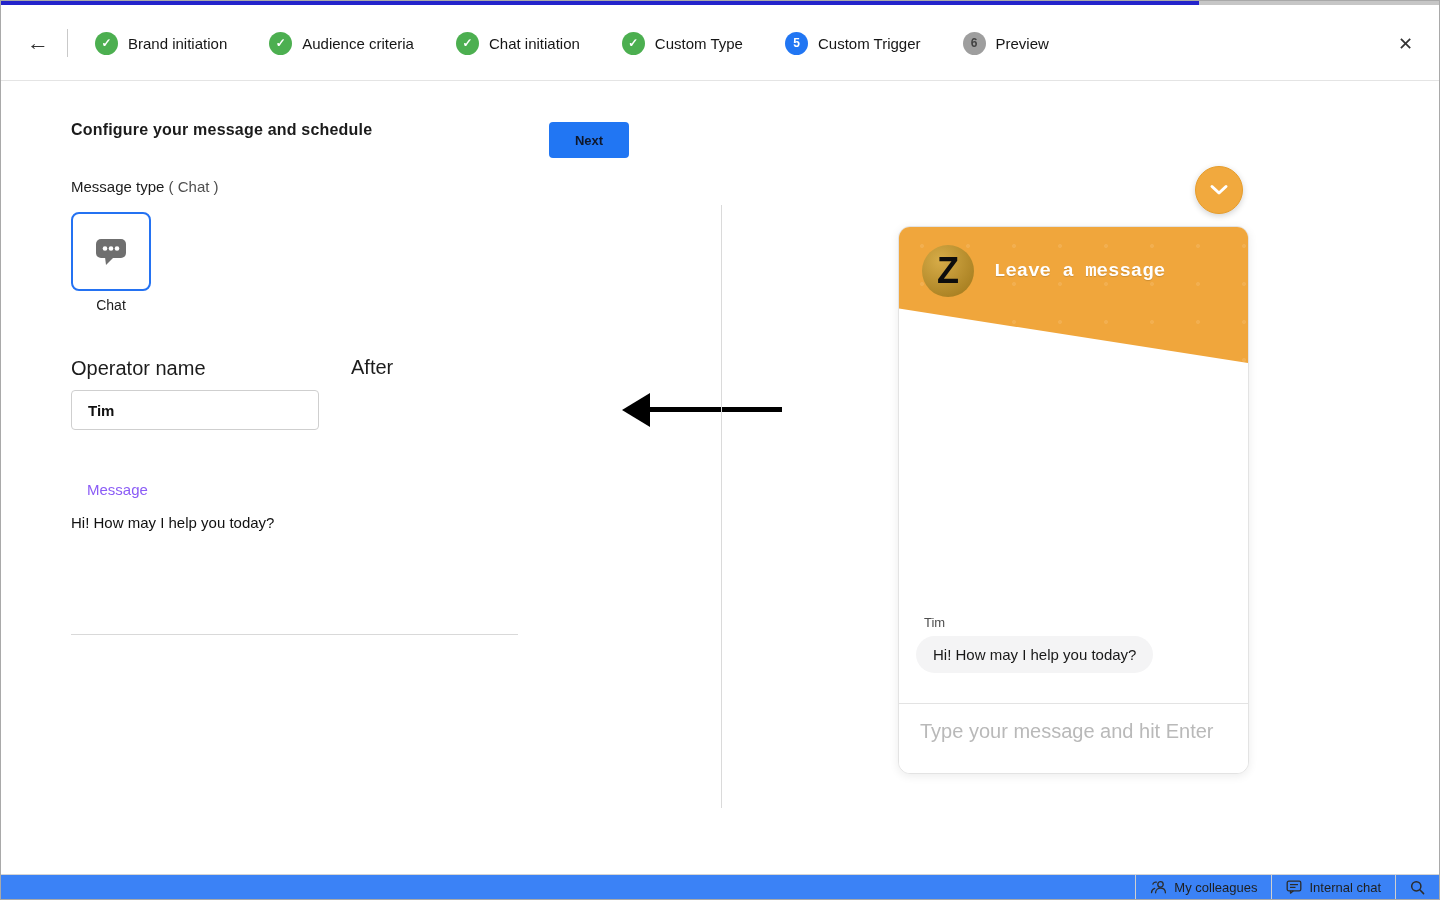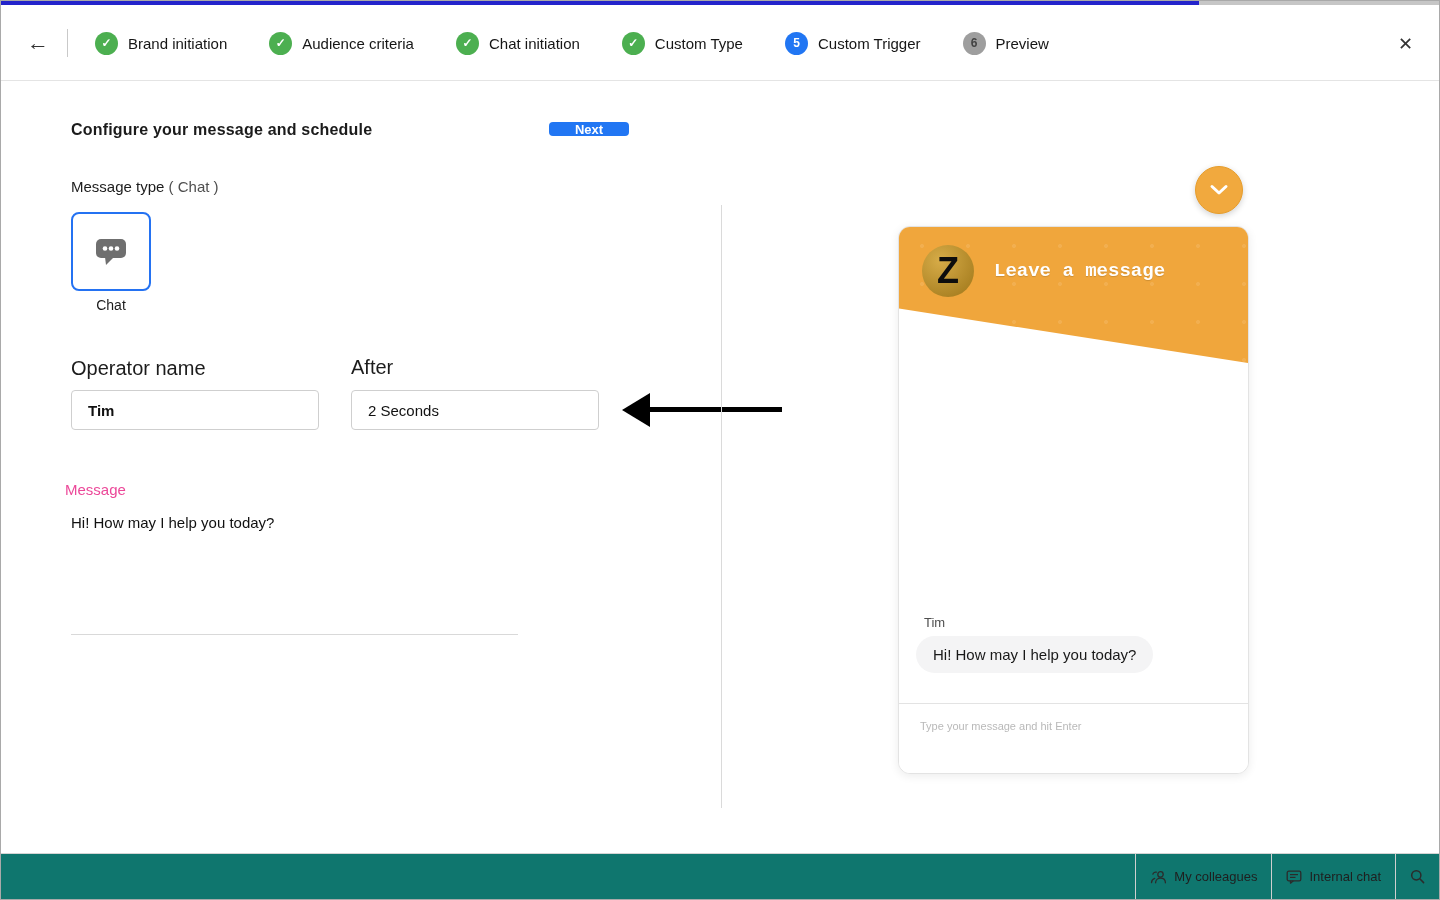--- a/index.html
+++ b/index.html
@@ -25,41 +25,41 @@
   }
   .step-circle.done    { background:#4caf50; }
   .step-circle.current { background:#2176f3; }
   .step-circle.upcoming{ background:#9e9e9e; color:#424242; }
   .step-label { font-size:15px; color:#161616; font-weight:500; white-space:nowrap; }
   .close-btn { position:absolute; right:26px; top:28px; font-size:18px; color:#333; cursor:pointer; }
 
   
   .page-title { position:absolute; left:70px; top:120px; font-size:16px; font-weight:600; color:#1b1b1b; letter-spacing:.2px; }
   .next-btn {
-    position:absolute; left:548px; top:121px; width:80px; height:14px;
-    background:#2176f3; color:#ffffff; border:none; border-radius:4px;
+    position:absolute; left:548px; top:121px; width:80px; height:36px;
+    background:#2176f3; color:#0f172a; border:none; border-radius:4px;
     font-size:13px; font-weight:bold; font-family:inherit; cursor:pointer;
   }
   .msgtype-label { position:absolute; left:70px; top:177px; font-size:15px; color:#1c1c1c; }
   .msgtype-value { color:#4f4f4f; }
   .chat-card {
     position:absolute; left:70px; top:211px; width:80px; height:79px;
     border:2px solid #2472f2; border-radius:8px; background:#fff;
     display:flex; align-items:center; justify-content:center; cursor:pointer;
   }
   .chat-card-label { position:absolute; left:70px; top:296px; width:80px; text-align:center; font-size:14px; color:#1c1c1c; }
 
   .field-label { position:absolute; font-size:20px; color:#1c1c1c; }
   .text-input {
     position:absolute; width:248px; height:40px; border:1px solid #cfcfcf; border-radius:4px;
     padding:0 16px; font-size:15px; color:#111; font-family:inherit; background:#fff;
   }
   .text-input.bold { font-weight:bold; }
 
-  .message-label { position:absolute; left:64px; top:480px; font-size:15px; color:#ec4899; }
+  .message-label { position:absolute; left:86px; top:480px; font-size:15px; color:#8b5cf6; }
   .message-value { position:absolute; left:70px; top:513px; width:440px; font-size:15px; color:#111; }
   .message-divider { position:absolute; left:70px; top:633px; width:447px; height:1px; background:#d9d9d9; }
   .hint-row { position:absolute; left:70px; top:644px; width:447px; display:flex; justify-content:space-between; }
   .hint-text, .char-count { font-size:14px; color:#3d3d3d; }
 
   
   .pointer-arrow-line { position:absolute; left:644px; top:406px; width:137px; height:5px; background:#000; }
   .pointer-arrow-head {
     position:absolute; left:621px; top:392px; width:0; height:0;
     border-top:17px solid transparent; border-bottom:17px solid transparent; border-right:28px solid #000;
@@ -92,24 +92,24 @@
     font-size:36px; font-weight:bold; color:#0d0d0d; line-height:1;
   }
   .widget-title { position:absolute; left:95px; top:33px; font-size:19px; font-weight:600; color:#fff; text-shadow:0 1px 1px rgba(0,0,0,.15);font-family:Liberation Mono, monospace; }
   .widget-operator { position:absolute; left:25px; top:388px; font-size:13px; color:#4f4f4f; }
   .widget-bubble {
     position:absolute; left:17px; top:409px; max-width:290px;
     background:#f4f4f5; border-radius:19px; padding:10px 17px;
     font-size:15px; color:#191919; white-space:nowrap;
   }
   .widget-inputbar { position:absolute; left:0; bottom:0; width:100%; height:70px; background:#fff; border-top:1px solid #e3e3e3; }
-  .widget-placeholder { position:absolute; left:21px; top:16px; font-size:11px; color:#b9b9b9; }
-
-  
-  .statusbar { position:absolute; left:0; bottom:0; width:100%; height:46px; background:#0f766e; border-top:1px solid #d4d4d4;margin-top:18px; }
+  .widget-placeholder { position:absolute; left:21px; top:16px; font-size:20px; color:#b9b9b9; }
+
+  
+  .statusbar { position:absolute; left:0; bottom:0; width:100%; height:25px; background:#3b82f6; border-top:1px solid #d4d4d4;margin-top:18px; }
   .statusbar-right { position:absolute; right:0; top:0; height:100%; display:flex; align-items:stretch; }
   .status-item { display:flex; align-items:center; gap:7px; padding:0 14px; border-left:1px solid #cfcfcf; font-size:13px; color:#1f1f1f; cursor:pointer; white-space:nowrap; }
   .status-item svg { display:block; }
 
   .icon-svg { display:block; }
 </style>
 </head>
 <body>
 
 <div id="screen">
@@ -167,21 +167,20 @@
       <circle cx="20" cy="15.5" r="2.3" fill="#fff"></circle>
       <circle cx="26" cy="15.5" r="2.3" fill="#fff"></circle>
     </svg>
   </div>
   <div class="chat-card-label">Chat</div>
 
   <div class="field-label" style="left:70px; top:356px;">Operator name</div>
   <input class="text-input bold" style="left: 70px; top: 389px;" value="Tim">
 
   <div class="field-label" style="left:350px; top:355px;">After</div>
-  <input class="text-input" style="left: 350px; top: 389px;" value="2 Seconds">
 
   <div class="pointer-arrow-line"></div>
   <div class="pointer-arrow-head"></div>
 
   <div class="message-label">Message</div>
   <div class="message-value">Hi! How may I help you today?</div>
   <div class="message-divider"></div>
 
   <div class="center-divider"></div>
 

